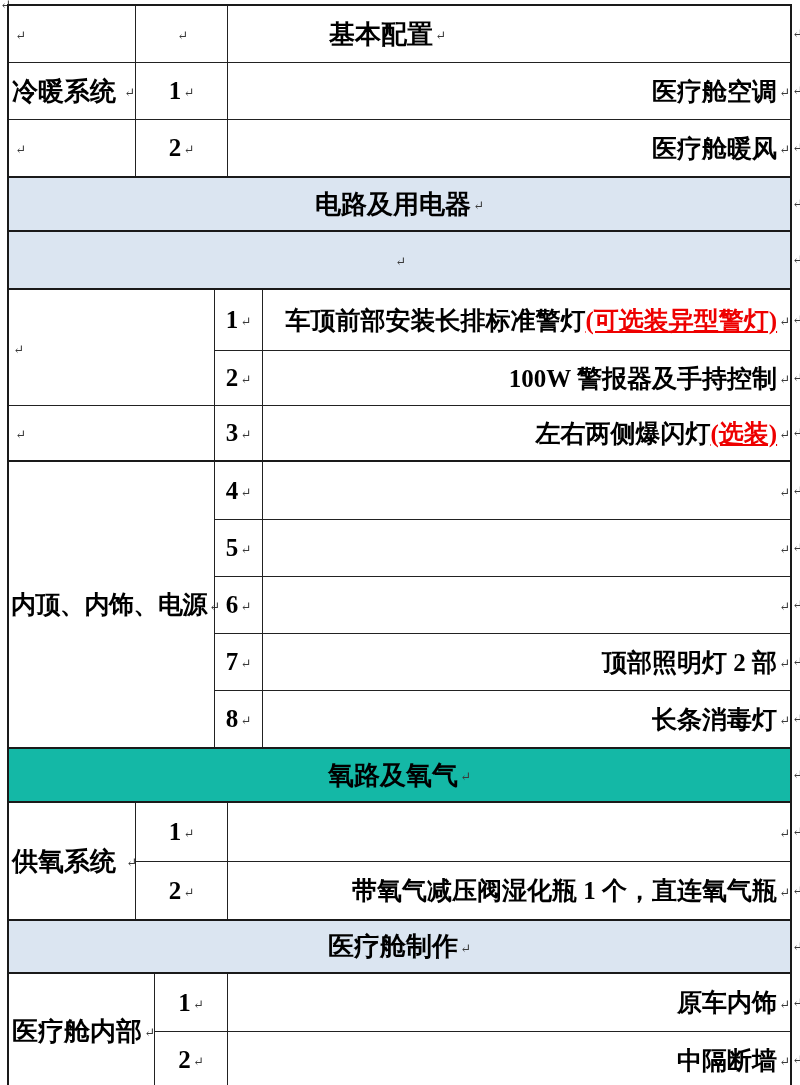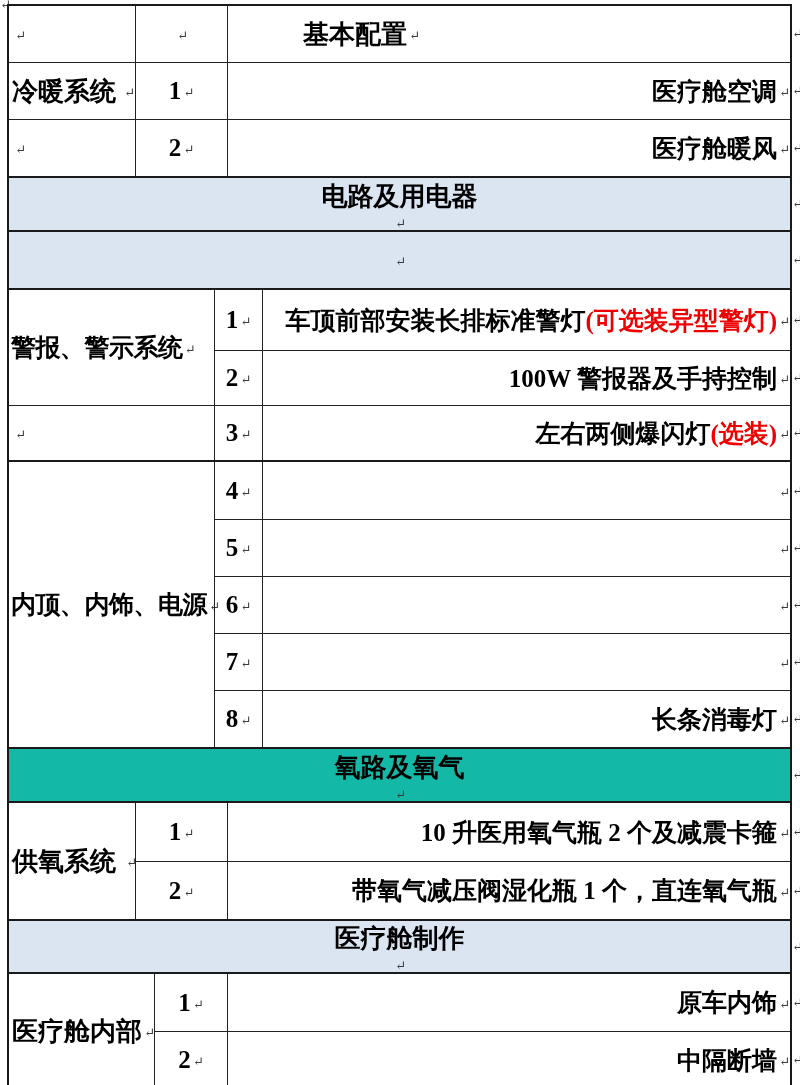--- a/index.html
+++ b/index.html
@@ -11,46 +11,46 @@
   .grid{display:grid;box-sizing:border-box;}
   .sec-line{border-top:2.5px solid #1a1a1a;}
   .c{position:relative;display:flex;align-items:center;box-sizing:border-box;overflow:visible;}
   .bl{border-left:1.5px solid #222;}
   .bt{border-top:1.5px solid #222;}
   .g{padding-left:3px;font-size:26px;letter-spacing:0px;white-space:nowrap;justify-content:space-between;}
   .g-wide{padding-left:2px;font-size:25px;letter-spacing:-0.5px;white-space:nowrap;}
   .n{justify-content:center;font-size:25px;}
   .t{padding-left:5px;font-size:25px;white-space:nowrap;justify-content:flex-end;}
   .hdr{font-size:26px;}
-  .red{color:#ee0000;}
+  .red{color:#ee0000;text-decoration:underline;}
   .pilc{font-size:13px;color:#3a3a3a;margin-left:2px;font-weight:400;align-self:center;
         position:relative;top:2px;}
   .mp{position:absolute;right:-13px;top:50%;transform:translateY(-50%);
       font-size:13px;color:#3a3a3a;font-weight:400;}
   .band{position:relative;display:flex;align-items:center;justify-content:center;
-        font-size:26px;flex-direction:column;}
+        font-size:26px;}
   .cpil{display:flex;justify-content:center;}
   .page-pilc{position:absolute;left:0px;top:-3px;font-size:13px;color:#3a3a3a;font-weight:400;}
 </style>
 </head>
 <body>
 
 <div class="page">
   <span class="page-pilc">↵</span>
 
   <div class="tbl">
 
     <div class="grid" style="grid-template-columns:126px 92px 1fr;grid-template-rows:56px 57px 57px;">
       <div class="c" style="padding-left:4px;">
         <span class="pilc">↵</span>
       </div>
       <div class="c bl cpil">
         <span class="pilc">↵</span>
       </div>
-      <div class="c bl hdr" style="padding-left:75px;">
+      <div class="c bl hdr" style="padding-left:101px;">
         <span>基本配置</span>
         <span class="pilc">↵</span>
         <span class="mp">↵</span>
       </div>
 
       <div class="c bt g">
         <span>冷暖系统</span>
         <span class="pilc">↵</span>
       </div>
       <div class="c bl bt n">
@@ -83,21 +83,20 @@
       <span class="mp">↵</span>
     </div>
 
     <div class="band sec-line" style="height:56px;background:#dbe5f1;">
       <span class="pilc">↵</span>
       <span class="mp">↵</span>
     </div>
 
     <div class="grid sec-line" style="grid-template-columns:205px 48px 1fr;grid-template-rows:60px 55px 55px;">
       <div class="c g-wide" style="grid-row:1/3;">
-        <span>警报、警示系统</span>
         <span class="pilc">↵</span>
       </div>
       <div class="c bl n">
         <span>1</span>
         <span class="pilc">↵</span>
       </div>
       <div class="c bl t">
         <span>车顶前部安装长排标准警灯</span>
           <span class="red"> (可选装异型警灯)</span>
         <span class="pilc">↵</span>
@@ -158,20 +157,21 @@
       <div class="c bl bt t">
         <span class="pilc">↵</span>
         <span class="mp">↵</span>
       </div>
 
       <div class="c bl bt n">
         <span>7</span>
         <span class="pilc">↵</span>
       </div>
       <div class="c bl bt t">
+        <span>顶部照明灯 2 部</span>
         <span class="pilc">↵</span>
         <span class="mp">↵</span>
       </div>
 
       <div class="c bl bt n">
         <span>8</span>
         <span class="pilc">↵</span>
       </div>
       <div class="c bl bt t">
         <span>长条消毒灯</span>
@@ -189,21 +189,20 @@
     <div class="grid sec-line" style="grid-template-columns:126px 92px 1fr;grid-template-rows:58px 58px;">
       <div class="c g" style="grid-row:1/3;gap:8px;">
         <span>供氧系统</span>
         <span class="pilc">↵</span>
       </div>
       <div class="c bl n">
         <span>1</span>
         <span class="pilc">↵</span>
       </div>
       <div class="c bl t">
-        <span>10 升医用氧气瓶 2 个及减震卡箍</span>
         <span class="pilc">↵</span>
         <span class="mp">↵</span>
       </div>
       <div class="c bl bt n">
         <span>2</span>
         <span class="pilc">↵</span>
       </div>
       <div class="c bl bt t">
         <span>带氧气减压阀湿化瓶 1 个，直连氧气瓶</span>
         <span class="pilc">↵</span>

